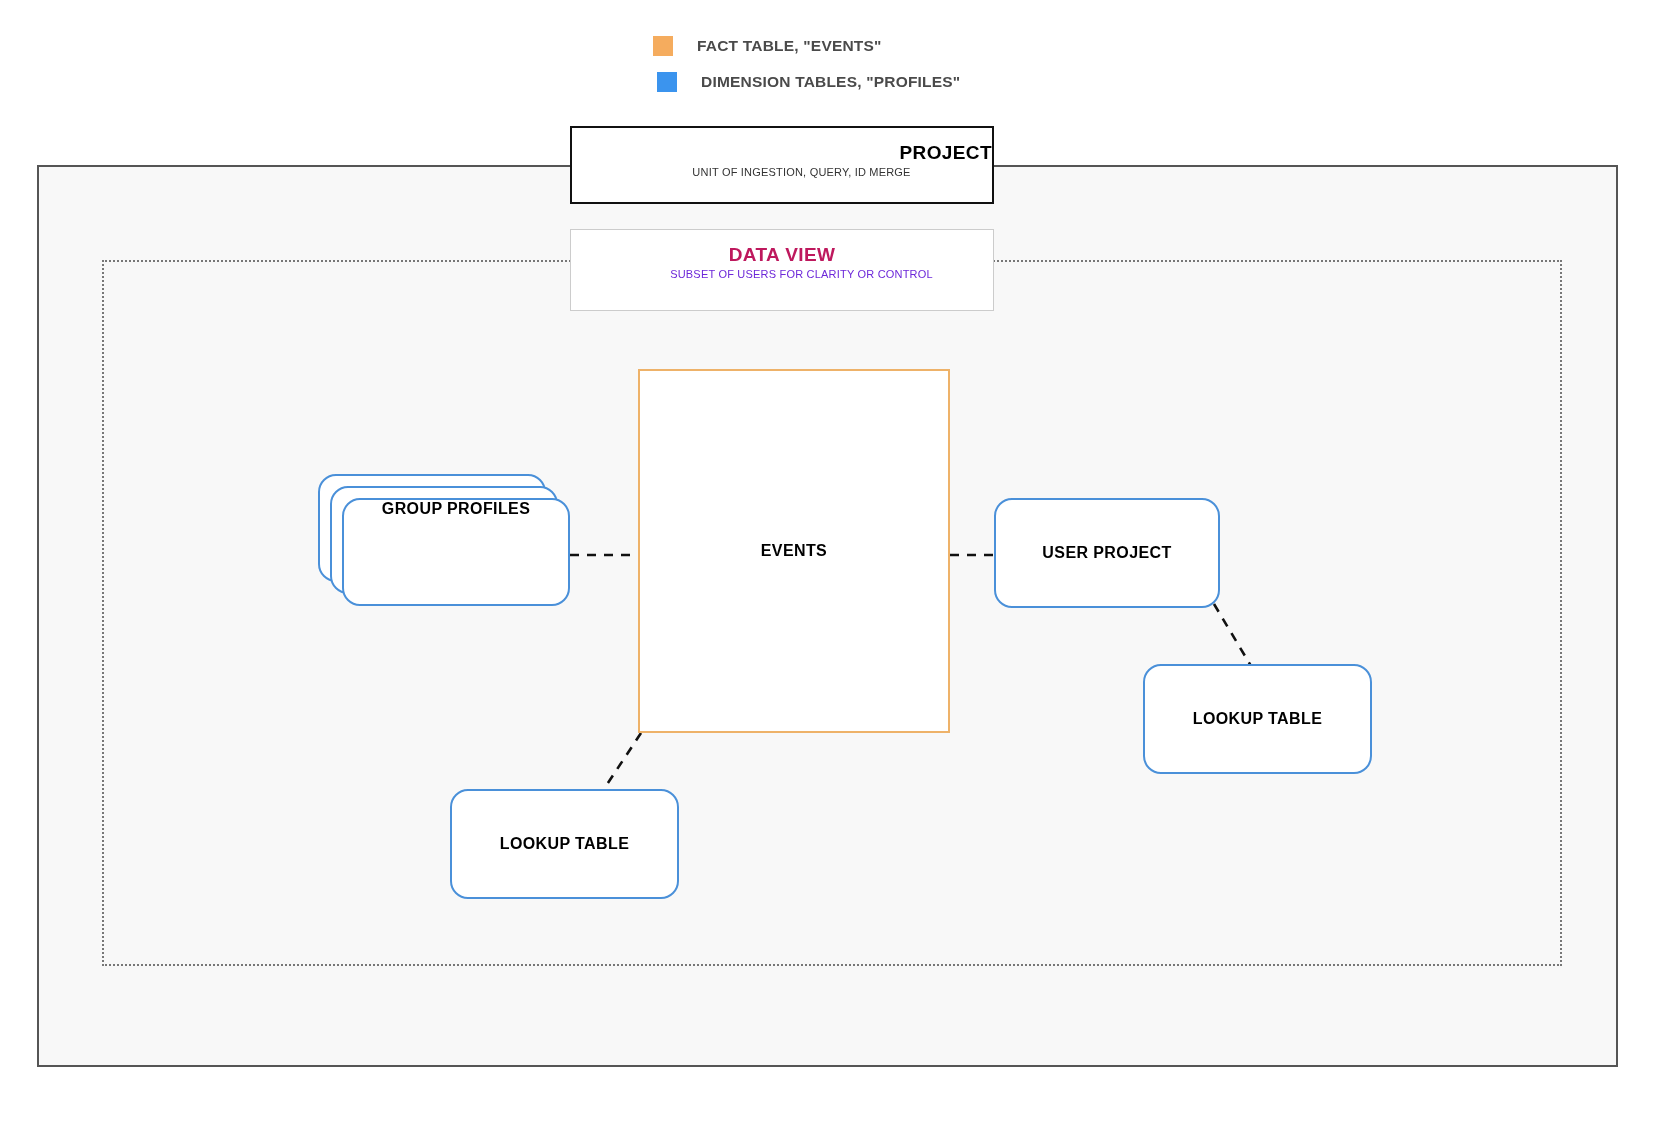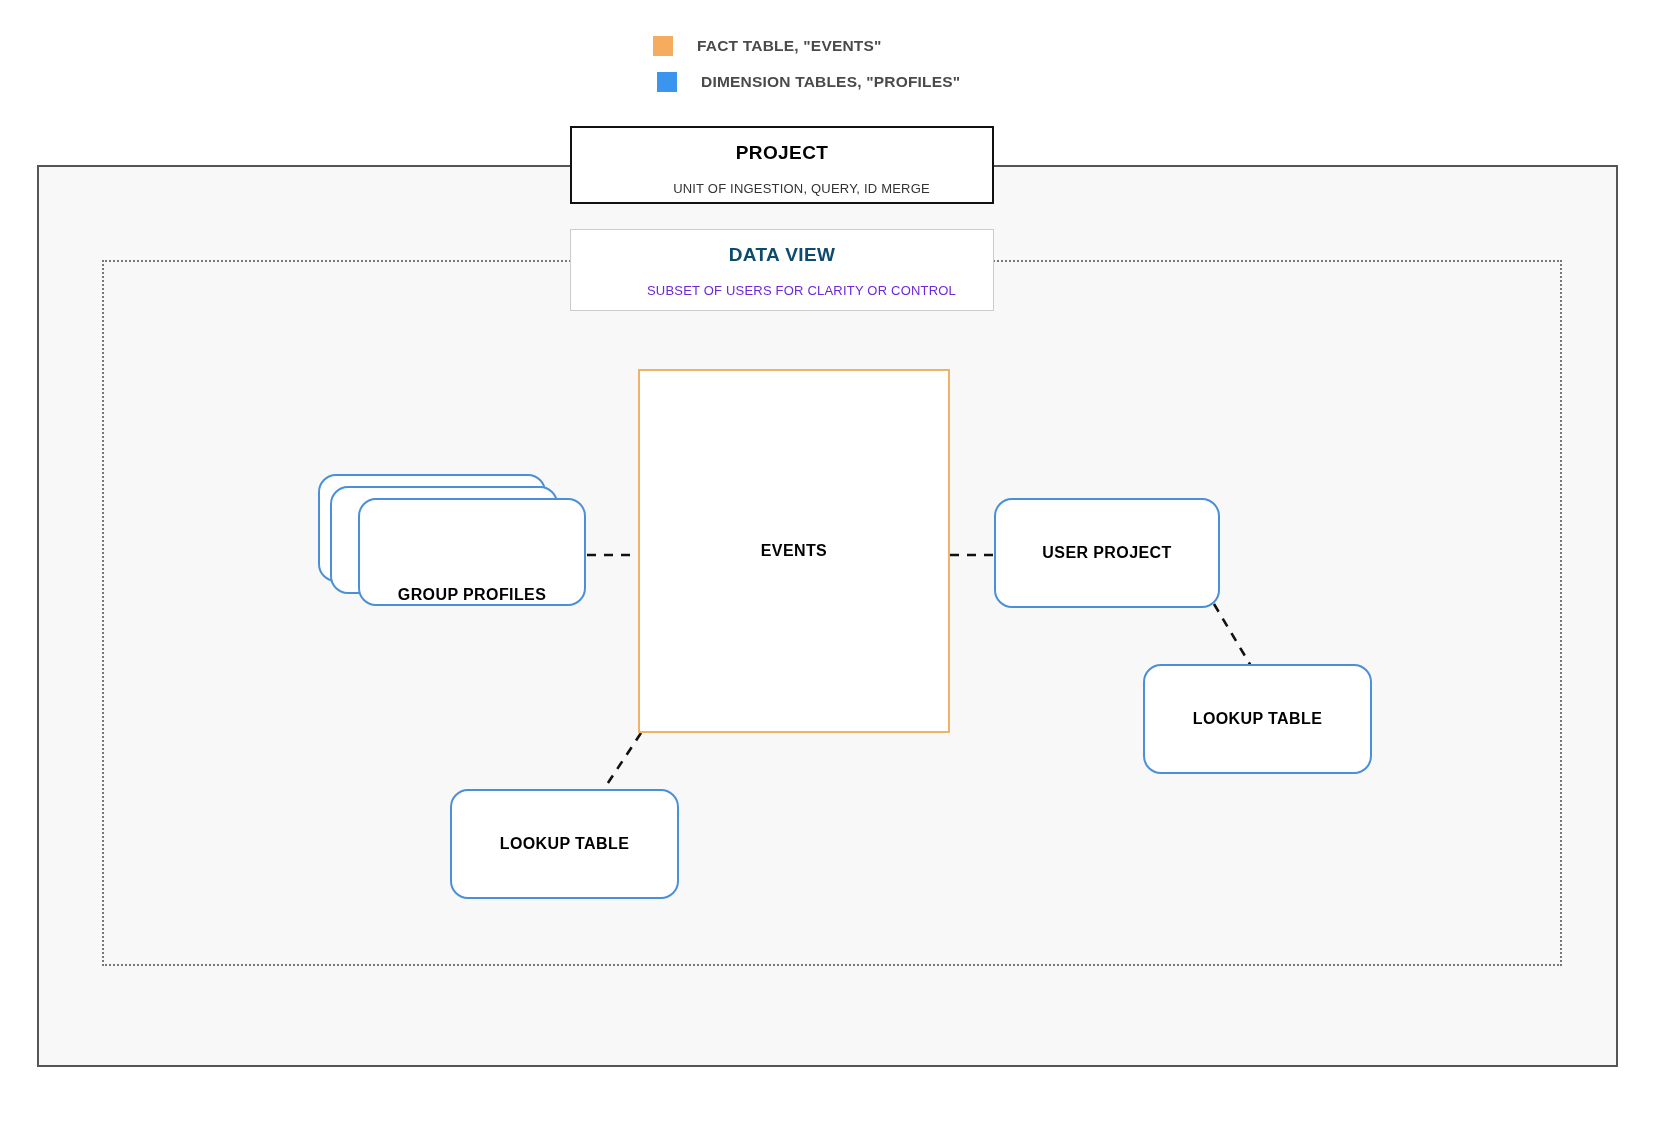--- a/index.html
+++ b/index.html
@@ -79,46 +79,46 @@
     z-index: 40;
   }
   .header-card .hc-title {
     font-size: 19px;
     font-weight: bold;
     letter-spacing: 0.4px;
     line-height: 1;
     margin-top: 15px;
   }
   .header-card .hc-sub {
-    font-size: 13px;
+    font-size: 11px;
     font-weight: normal;
     letter-spacing: 0.2px;
     line-height: 1;
-    margin-top: 20px;
+    margin-top: 5px;
     padding-left: 39px;
   }
 
   .project-card {
     left: 570px;
     top: 126px;
     width: 424px;
     height: 78px;
     border: 2px solid #111111;
   }
-  .project-card .hc-title { color: #000000; }
+  .project-card .hc-title { color: #000000; text-align: right; }
   .project-card .hc-sub   { color: #333333; }
 
   .dataview-card {
     left: 570px;
     top: 229px;
     width: 424px;
     height: 82px;
     border: 1px solid #cccccc;
   }
-  .dataview-card .hc-title { color: #0c4a6e; }
+  .dataview-card .hc-title { color: #be185d; }
   .dataview-card .hc-sub   { color: #6d28d9; }
 
   
   .connectors {
     position: absolute;
     left: 0;
     top: 0;
     width: 1664px;
     height: 1128px;
     z-index: 20;
@@ -166,21 +166,21 @@
     height: 108px;
     background: #ffffff;
     border: 2px solid #4a90d9;
     border-radius: 18px;
     box-sizing: border-box;
   }
   .stack-card-1 { left: 0px;  top: 0px;  z-index: 1; }
   .stack-card-2 { left: 12px; top: 12px; z-index: 2; }
   .stack-card-3 {
     left: 24px; top: 24px; z-index: 3;
-    display: flex; align-items: flex-end; justify-content: center; margin-left: 16px;
+    display: flex; align-items: flex-start; justify-content: center;
   }
 
   .node-events {
     left: 638px;
     top: 369px;
     width: 312px;
     height: 364px;
   }
   .node-user-profiles {
     left: 994px;

